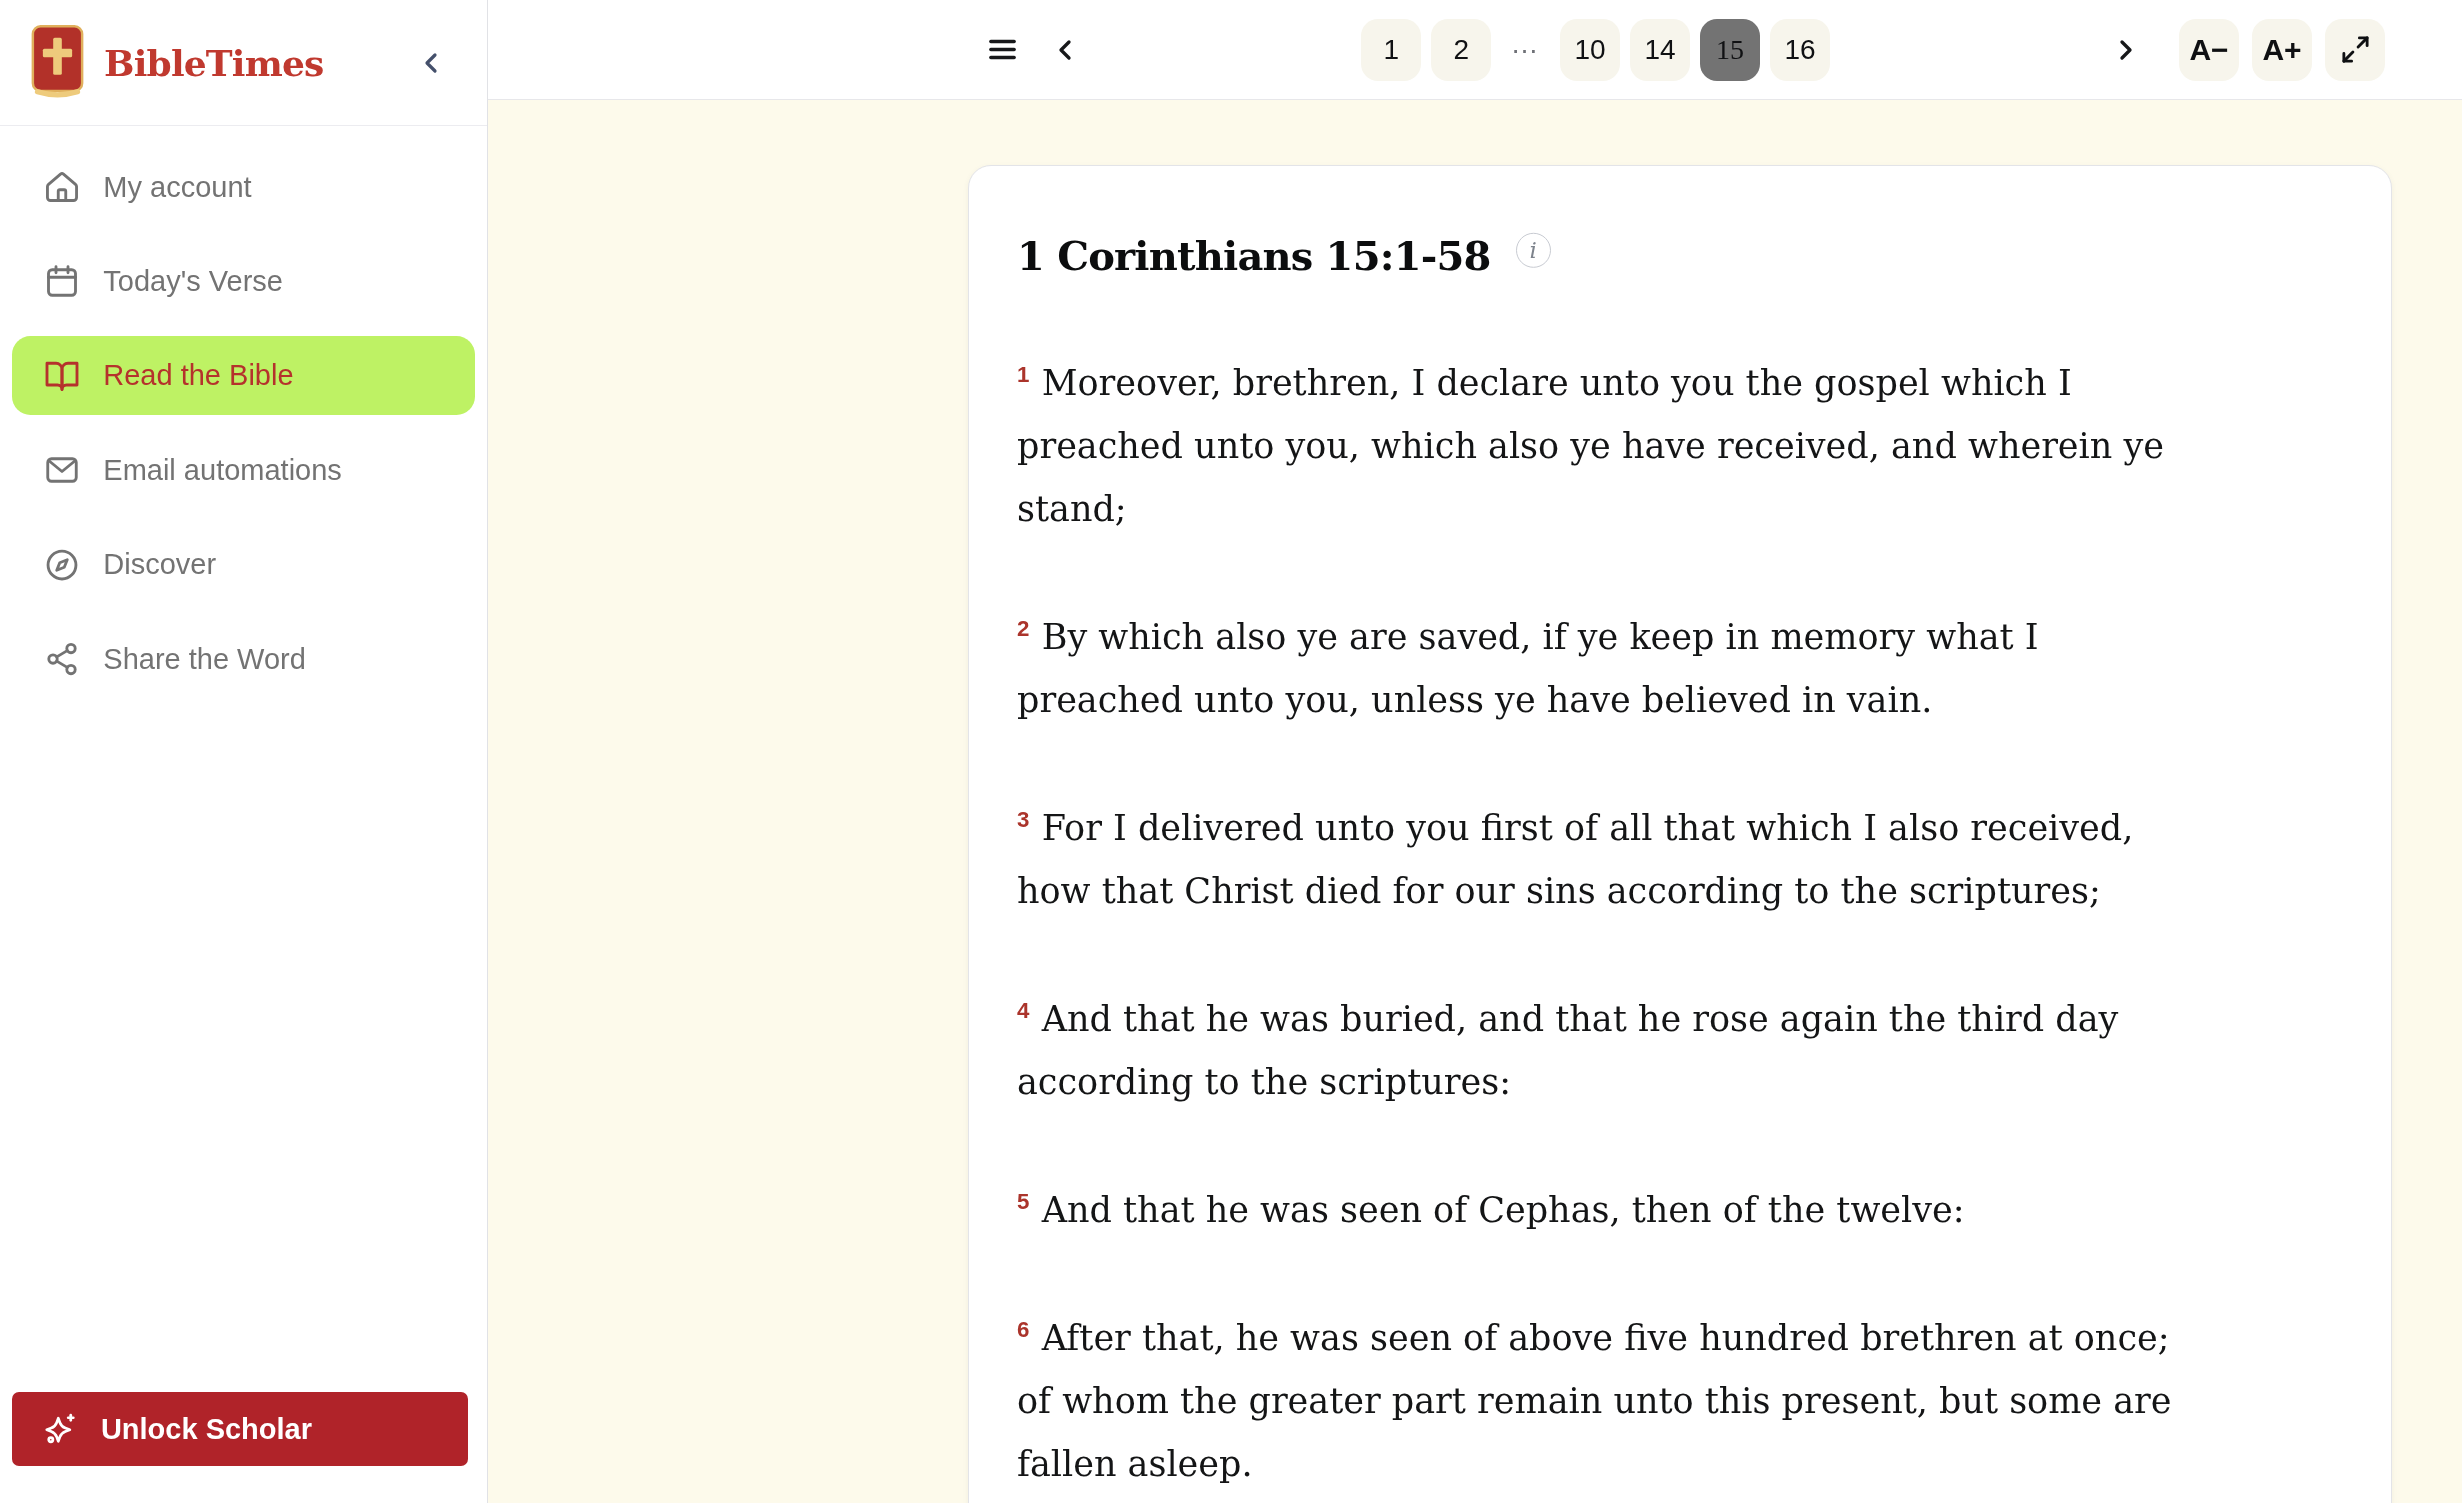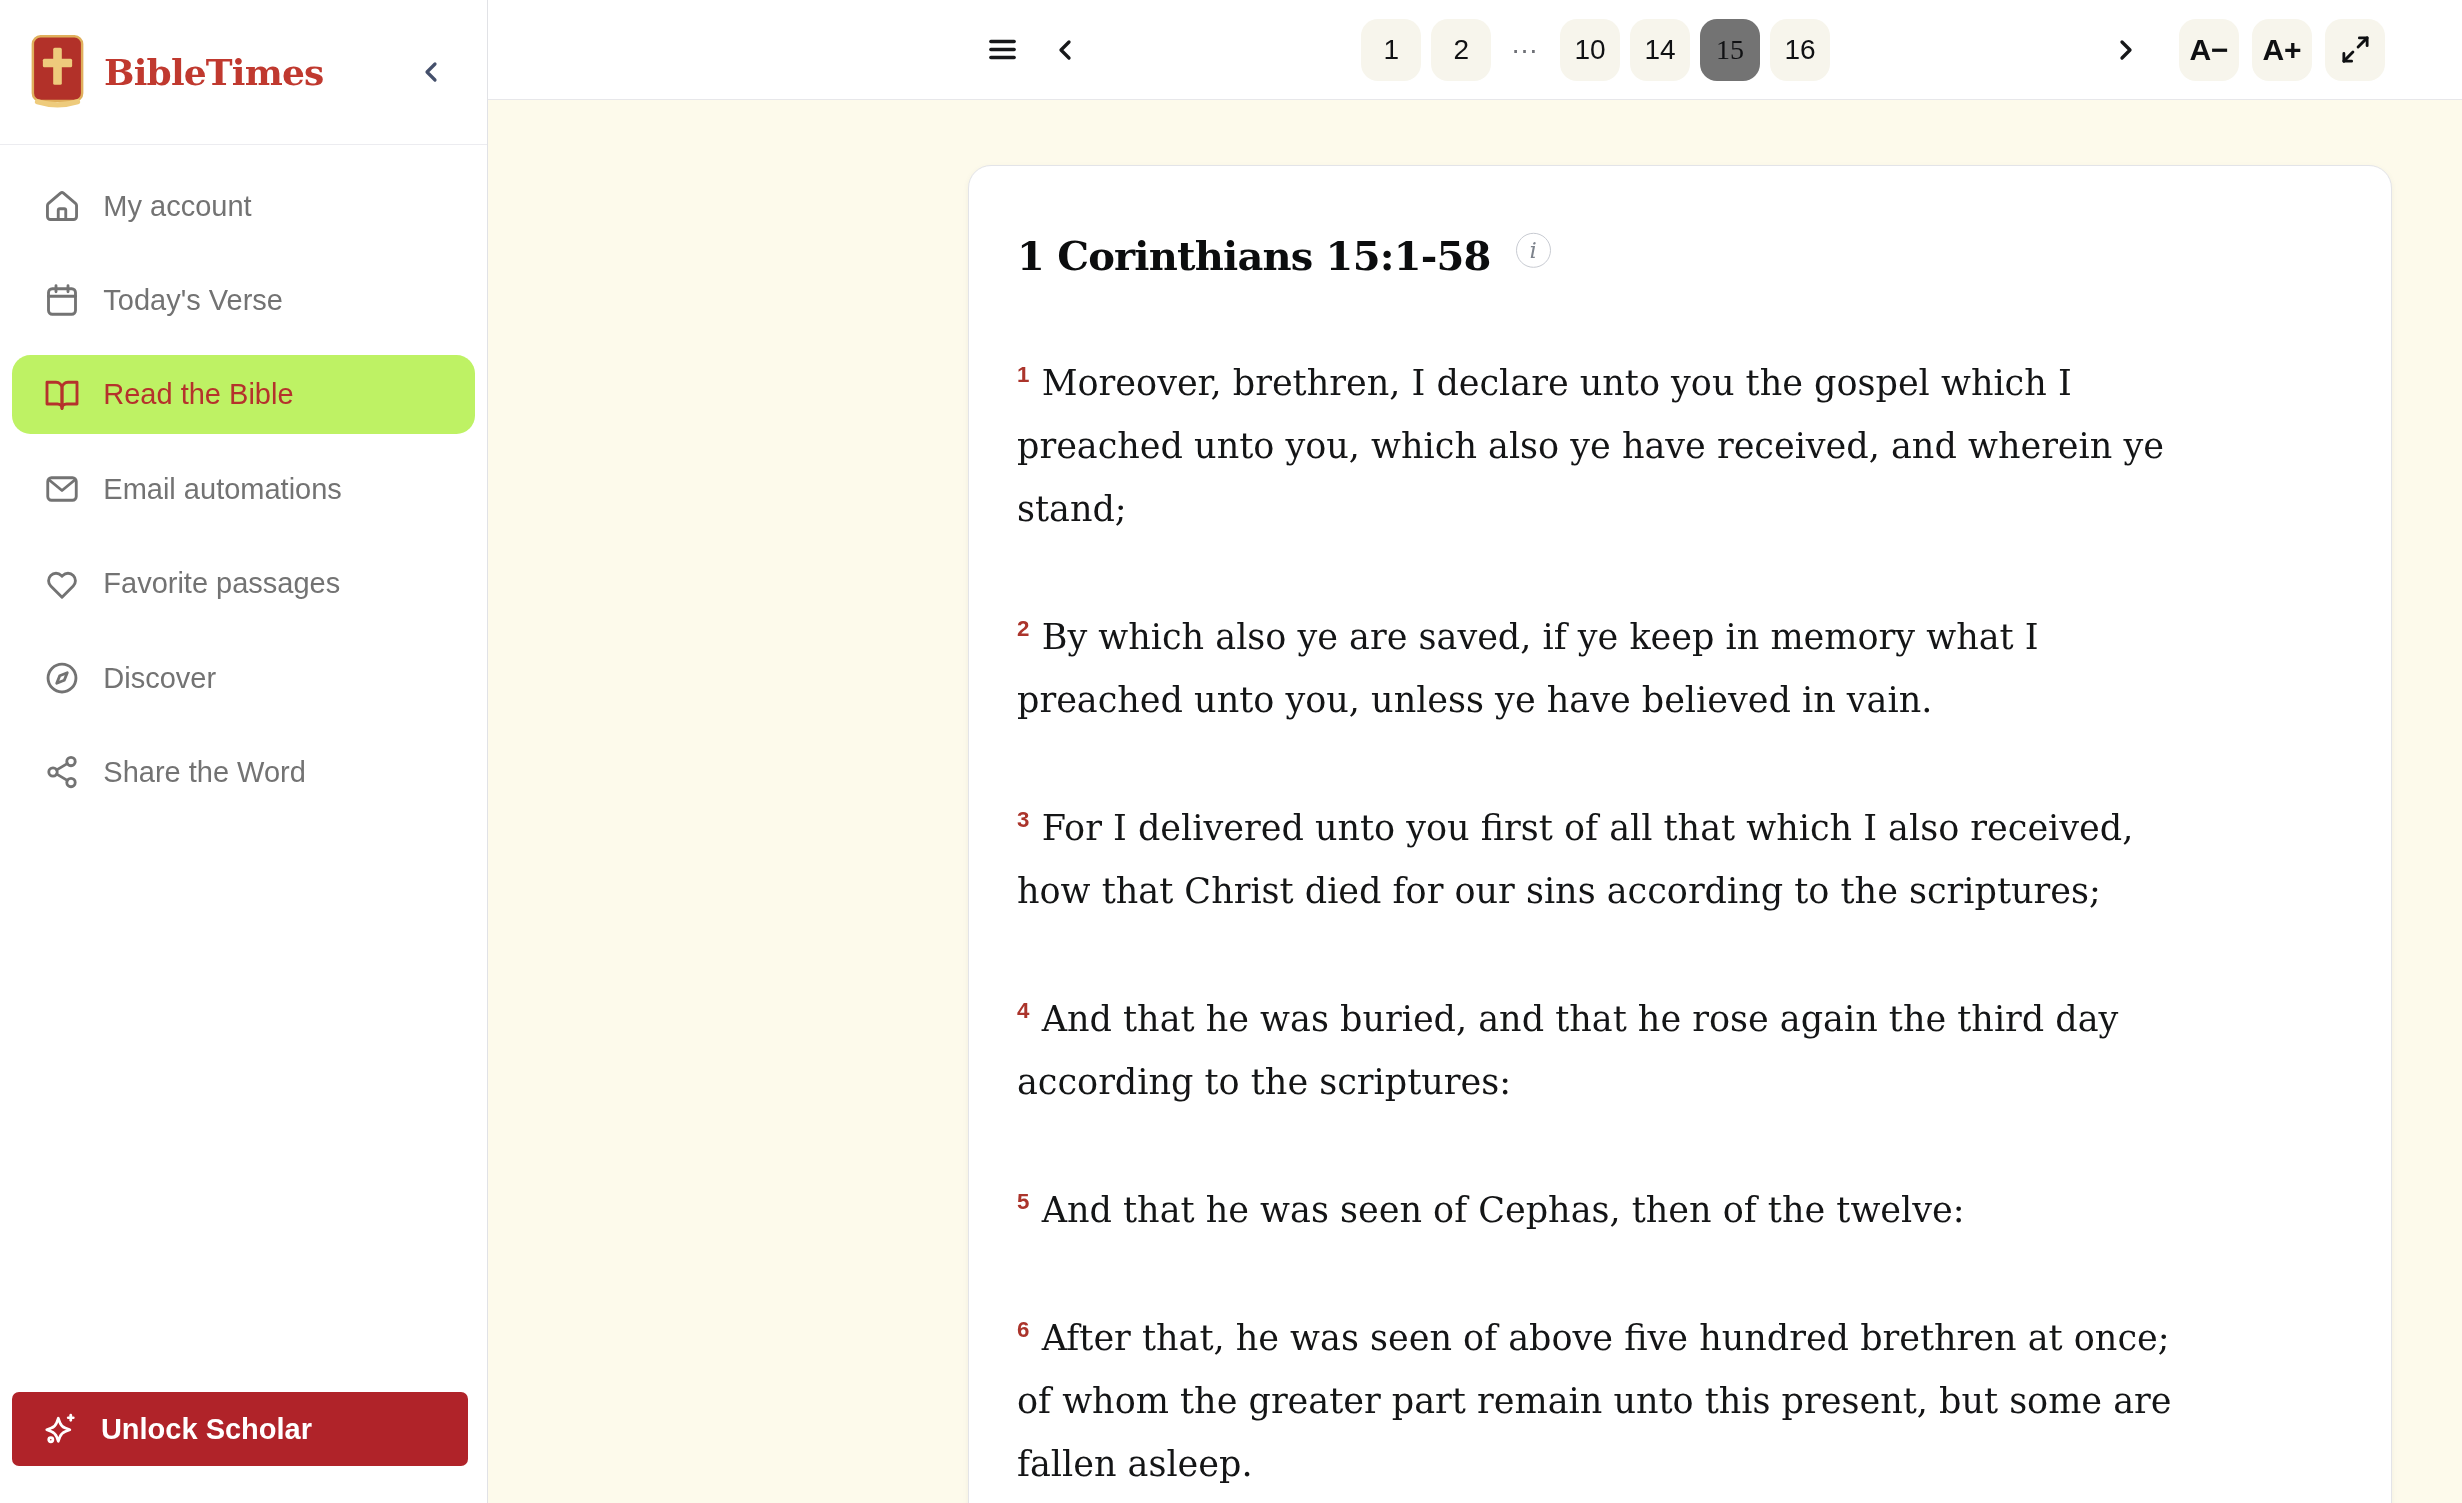--- a/index.html
+++ b/index.html
@@ -12,21 +12,21 @@
   }
   svg { display: block; }
 
   
   .sidebar {
     width: 488px; flex-shrink: 0; height: 100%;
     background: #ffffff; border-right: 1.5px solid #e1e2e6;
     display: flex; flex-direction: column;
   }
   .brand-row {
-    height: 145px; flex-shrink: 0;
+    height: 126px; flex-shrink: 0;
     display: flex; align-items: center;
     padding: 0 40px 0 28px;
     border-bottom: 1.5px solid #ececf0;
   }
   .brand-name {
     font-family: "DejaVu Serif", serif;
     font-weight: bold; font-size: 36px; color: #c0392f;
     margin-left: 17px; letter-spacing: -0.8px; white-space: nowrap;
   }
   .collapse-btn {
@@ -161,26 +161,20 @@
     </div>
     <div class="nav-item">
       <svg class="nav-icon" viewBox="0 0 24 24" fill="none" stroke="currentColor" stroke-width="1.9" stroke-linecap="round" stroke-linejoin="round">
           <rect x="2.5" y="4.5" width="19" height="15" rx="2.5"></rect>
           <polyline points="3.5 6 12 13 20.5 6"></polyline>
         </svg>
       <span>Email automations</span>
     </div>
     <div class="nav-item">
       <svg class="nav-icon" viewBox="0 0 24 24" fill="none" stroke="currentColor" stroke-width="1.9" stroke-linecap="round" stroke-linejoin="round">
-          <path d="M19.5 13.3 12 20.8l-7.5-7.5a4.9 4.9 0 1 1 7-7l.5.5.5-.5a4.9 4.9 0 1 1 7 7z"></path>
-        </svg>
-      <span>Favorite passages</span>
-    </div>
-    <div class="nav-item">
-      <svg class="nav-icon" viewBox="0 0 24 24" fill="none" stroke="currentColor" stroke-width="1.9" stroke-linecap="round" stroke-linejoin="round">
           <circle cx="12" cy="12" r="9.3"></circle>
           <path d="M15.5 8.5l-2 5-5 2 2-5z"></path>
         </svg>
       <span>Discover</span>
     </div>
     <div class="nav-item">
       <svg class="nav-icon" viewBox="0 0 24 24" fill="none" stroke="currentColor" stroke-width="1.9" stroke-linecap="round" stroke-linejoin="round">
           <circle cx="18" cy="5" r="2.8"></circle>
           <circle cx="6" cy="12" r="2.8"></circle>
           <circle cx="18" cy="19" r="2.8"></circle>

